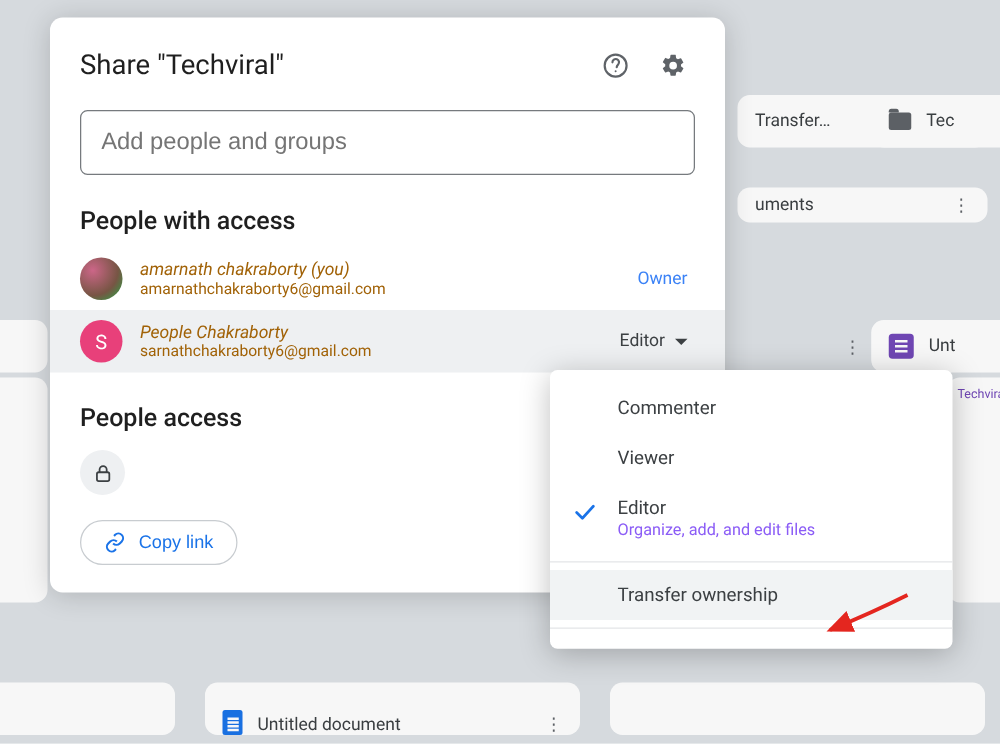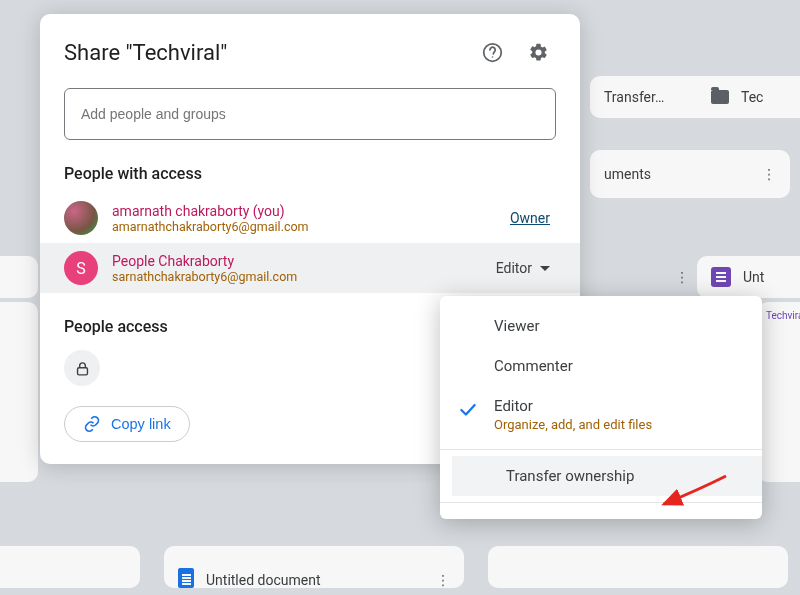--- a/index.html
+++ b/index.html
@@ -57,40 +57,40 @@
     font-size: 22px; color:#1f1f1f; flex:1; font-weight:400;
   }
   .icon-btn {
     width:36px; height:36px; border-radius:50%;
     display:flex; align-items:center; justify-content:center;
     color:#5f6368; cursor:pointer;
   }
   .add-input {
     width:100%; height:52px;
     border:1px solid #767a7e; border-radius:6px;
-    padding:0 16px; font-size:14px; color:#5f6368;
+    padding:0 16px; font-size:19px; color:#5f6368;
     background:#fff; outline:none;
   }
   .section-h {
-    font-size:16px; color:#1f1f1f; margin:24px 0 10px 0; font-weight:500;
+    font-size:20px; color:#1f1f1f; margin:24px 0 10px 0; font-weight:500;
   }
   .person-row {
     display:flex; align-items:center; gap:14px;
     padding:8px 0;
     margin: 0 -24px;
     padding-left:24px; padding-right:24px;
   }
   .person-row.selected { background:#eef0f2; }
   .avatar { width:34px; height:34px; border-radius:50%; flex-shrink:0; }
   .avatar.photo { background: radial-gradient(circle at 30% 30%, #c68, #754 60%, #2a4); }
   .avatar.letter { background:#e8407a; color:#fff; display:flex; align-items:center; justify-content:center; font-size:16px; }
   .person-meta { flex:1; min-width:0; }
-  .person-name { font-size:14px; color:#be185d; }
+  .person-name { font-size:14px; color:#a16207;font-style:italic; }
   .person-email { font-size:12.5px; color:#a16207; }
-  .role-static { font-size:14px; color:#0c4a6e; margin-right:6px;text-decoration:underline; }
+  .role-static { font-size:14px; color:#3b82f6; margin-right:6px; }
   .role-drop {
     display:flex; align-items:center; gap:8px;
     font-size:14px; color:#3c4043; cursor:pointer;
     padding:4px 6px;
   }
   .caret { width:0;height:0;border-left:5px solid transparent;border-right:5px solid transparent;border-top:5px solid #3c4043; }
 
   .gen-row { display:flex; align-items:center; gap:16px; padding-top:4px; }
   .lock-circle {
     width:36px; height:36px; border-radius:50%; background:#eef0f2;
@@ -118,27 +118,27 @@
     padding:10px 0;
     font-size:15px;
   }
   .menu-item {
     display:flex; align-items:flex-start; gap:14px;
     padding:11px 20px 11px 54px;
     position:relative;
     cursor:pointer;
     color:#3c4043;
   }
-  .menu-item.highlight { background:#f1f3f4;margin-left:12px; }
+  .menu-item.highlight { background:#f1f3f4; }
   .menu-item .check {
     position:absolute; left:18px; top:14px;
     color:#1a73e8;
   }
   .menu-item .mi-title { font-size:15px; color:#3c4043; }
-  .menu-item .mi-sub { font-size:13px; color:#a16207; margin-top:2px; }
+  .menu-item .mi-sub { font-size:13px; color:#8b5cf6; margin-top:2px; }
   .menu-sep { height:1px; background:#e3e5e8; margin:6px 0; }
 
   
   .arrow {
     position:absolute;
     left:658px; top:470px;
     pointer-events:none;
   }
 
   svg { display:block; }
@@ -153,21 +153,21 @@
   </div>
 
   <div class="bg-chip" style="left:590px; top:76px; width:200px; height:42px;">
     <span>Transfer…</span>
     <span class="more-dots">⋮</span>
   </div>
   <div class="bg-chip" style="left:697px; top:76px; width:160px; height:42px;">
     <span class="folder-icon"></span>
     <span>Tec</span>
   </div>
-  <div class="bg-chip" style="left:590px; top:150px; width:200px; height:48px;">
+  <div class="bg-chip" style="left:590px; top:150px; width:200px; height:28px;">
     <span>uments</span>
     <span class="more-dots">⋮</span>
   </div>
 
   <div class="bg-card" style="left:-60px; top:302px; width:98px; height:180px;"></div>
 
   <div class="bg-chip" style="left:697px; top:256px; width:160px; height:42px;">
     <span class="forms-icon"></span>
     <span>Unt</span>
     <span class="more-dots" style="position:absolute; left:-22px;">⋮</span>
@@ -246,26 +246,26 @@
         <path d="M10 13a5 5 0 007.07 0l2.12-2.12a5 5 0 00-7.07-7.07L11 5"></path>
         <path d="M14 11a5 5 0 00-7.07 0L4.8 13.12a5 5 0 007.07 7.07L13 19"></path>
       </svg>
     <span>Copy link</span>
   </button>
 </div>
 
 <div class="role-menu">
   <div class="menu-item">
     <div>
+        <div class="mi-title">Commenter</div>
+      </div>
+  </div>
+  <div class="menu-item">
+    <div>
         <div class="mi-title">Viewer</div>
-      </div>
-  </div>
-  <div class="menu-item">
-    <div>
-        <div class="mi-title">Commenter</div>
       </div>
   </div>
   <div class="menu-item">
     <span class="check">
       <svg width="20" height="20" viewBox="0 0 24 24" fill="none" stroke="#1a73e8" stroke-width="2.6" stroke-linecap="round" stroke-linejoin="round">
           <polyline points="4 12 9.5 17.5 20 6"></polyline>
         </svg>
     </span>
     <div>
       <div class="mi-title">Editor</div>

